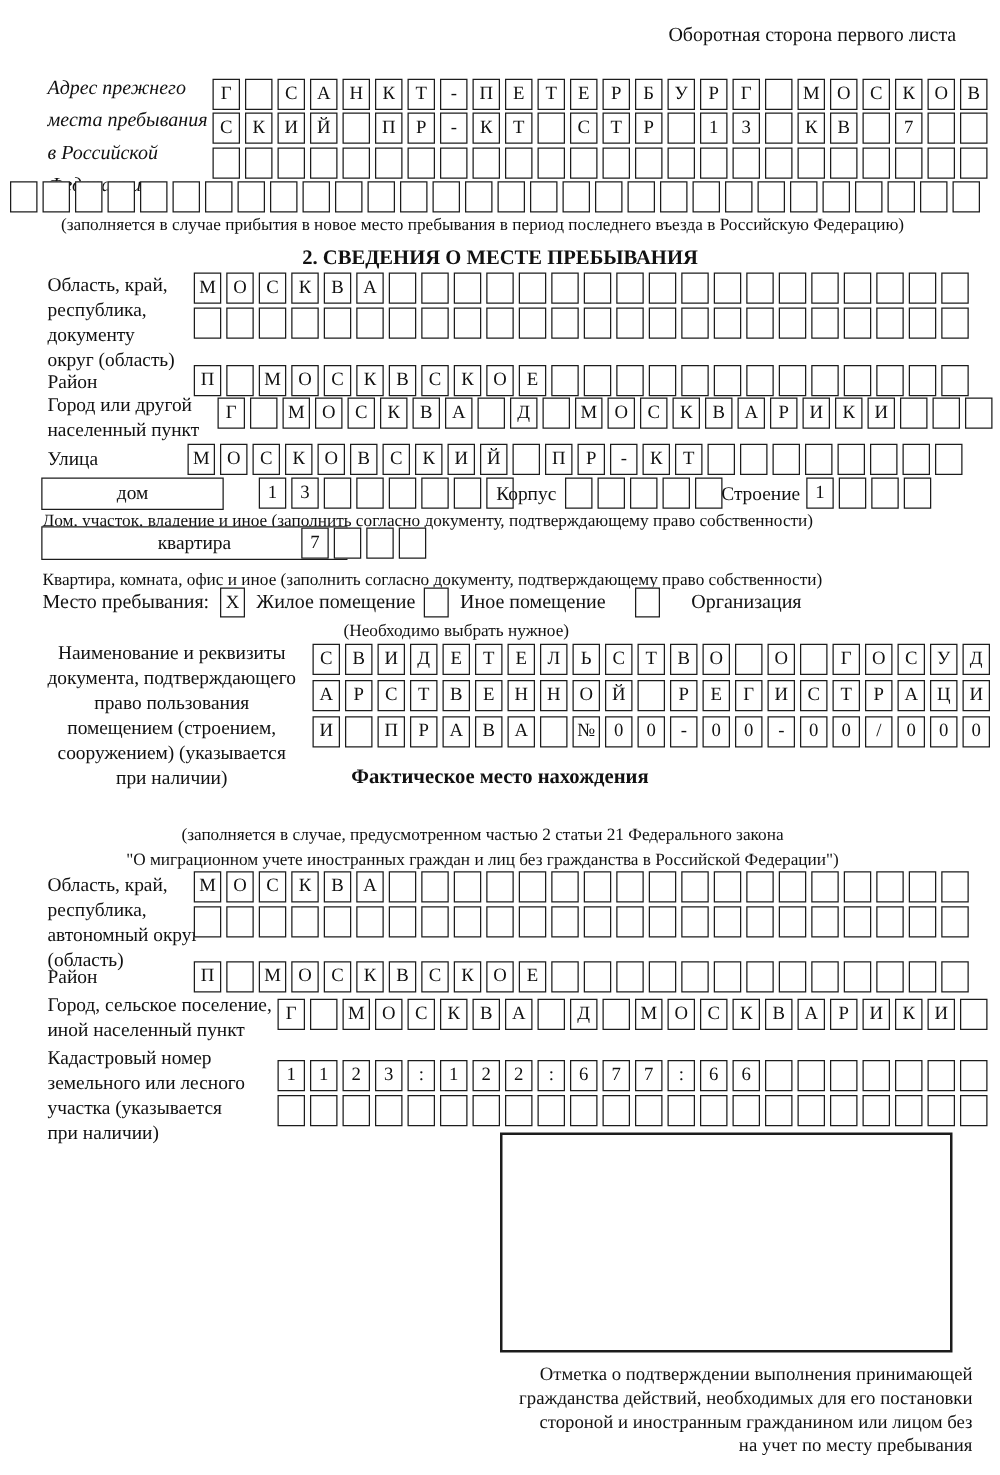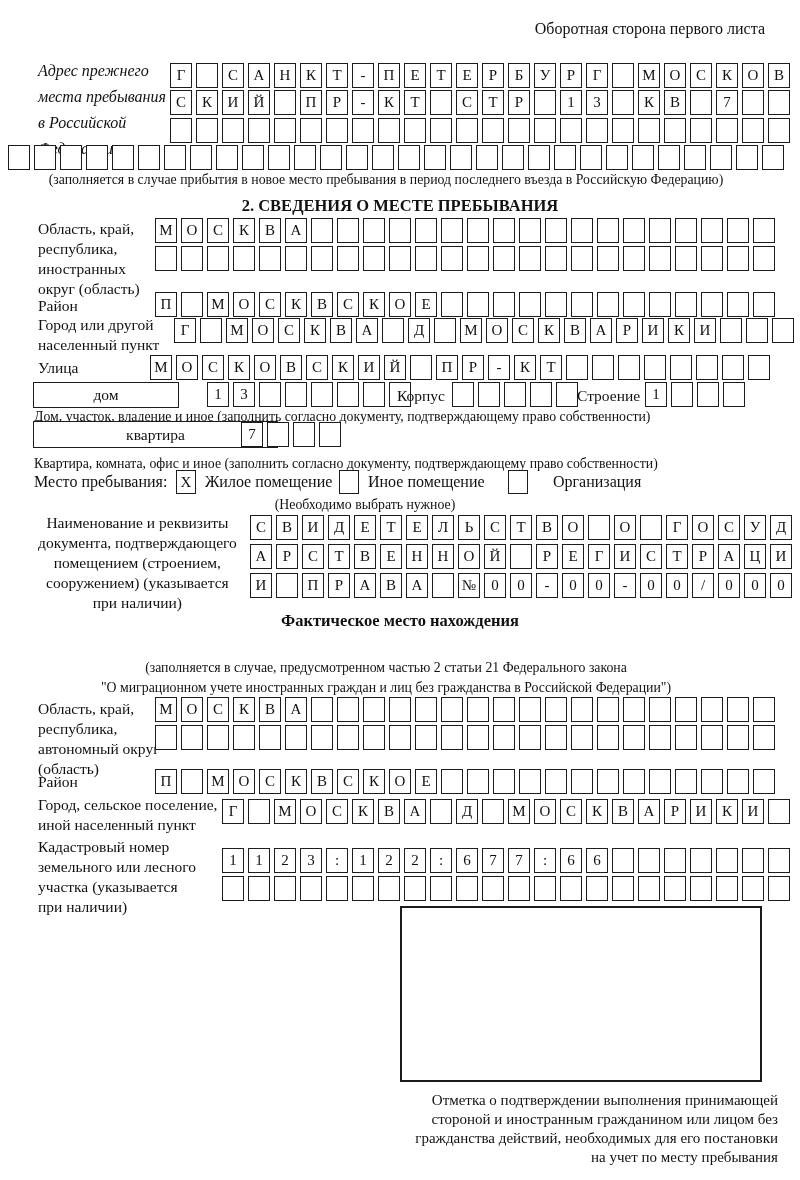--- a/index.html
+++ b/index.html
@@ -155,21 +155,21 @@
       <div class="cell"></div>
       <div class="cell"></div>
     </div>
   <div class="abs note-center" style="top:172px;">(заполняется в случае прибытия в новое место пребывания в период последнего въезда в Российскую Федерацию)</div>
 
   <div class="abs heading" style="top:196px;">2. СВЕДЕНИЯ О МЕСТЕ ПРЕБЫВАНИЯ</div>
 
   <div class="abs lbl" style="left:38px;top:219px;">
       <div>Область, край,</div>
       <div>республика,</div>
-      <div>иностранных</div>
+      <div>документу</div>
       <div>округ (область)</div>
     </div>
   <div class="abs cellrow" style="left:155px;top:218px;">
       <div class="cell">М</div>
       <div class="cell">О</div>
       <div class="cell">С</div>
       <div class="cell">К</div>
       <div class="cell">В</div>
       <div class="cell">А</div>
       <div class="cell"></div>
@@ -357,20 +357,21 @@
   <div class="abs optlbl" style="left:368px;top:473px;">Иное помещение</div>
   <div class="abs cb" style="left:508px;top:470px;">
     <span></span>
   </div>
   <div class="abs optlbl" style="left:553px;top:473px;">Организация</div>
   <div class="abs note-center" style="top:497px;width:730px;">(Необходимо выбрать нужное)</div>
 
   <div class="abs lbl" style="left:38px;top:513px;text-align:center;">
       <div>Наименование и реквизиты</div>
       <div>документа, подтверждающего</div>
+      <div>право пользования</div>
       <div>помещением (строением,</div>
       <div>сооружением) (указывается</div>
       <div>при наличии)</div>
     </div>
   <div class="abs cellrow" style="left:250px;top:515px;">
       <div class="cell">С</div>
       <div class="cell">В</div>
       <div class="cell">И</div>
       <div class="cell">Д</div>
       <div class="cell">Е</div>
@@ -609,18 +610,18 @@
       <div class="cell"></div>
       <div class="cell"></div>
       <div class="cell"></div>
       <div class="cell"></div>
       <div class="cell"></div>
     </div>
 
   <div class="abs stamp-box" style="left:400px;top:906px;width:362px;height:176px;"></div>
   <div class="abs caption" style="left:393px;top:1091px;width:385px;">
       <div>Отметка о подтверждении выполнения принимающей</div>
+      <div>гражданства действий, необходимых для его постановки</div>
       <div>стороной и иностранным гражданином или лицом без</div>
-      <div>гражданства действий, необходимых для его постановки</div>
       <div>на учет по месту пребывания</div>
     </div>
 
 </div>
 
 </body></html>

